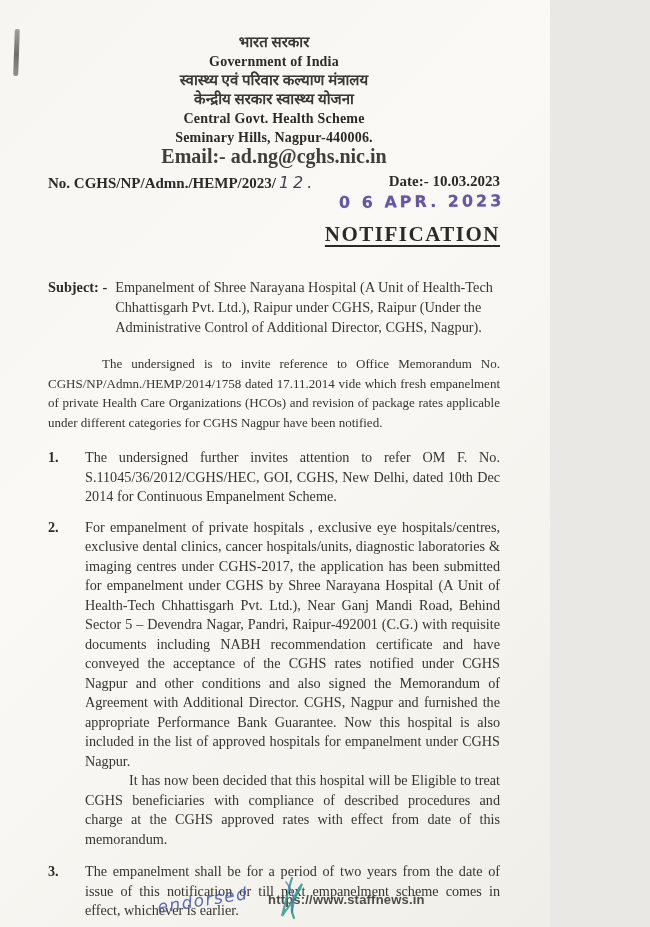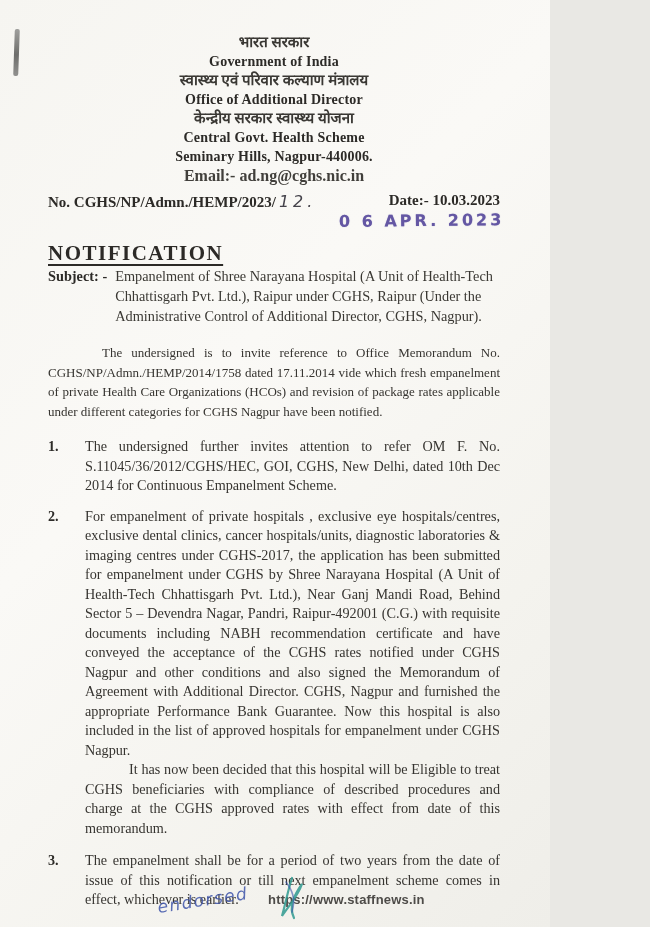--- a/index.html
+++ b/index.html
@@ -14,21 +14,21 @@
     overflow:hidden;
     color:#33312e;
     background:linear-gradient(135deg,#f6f5f1 0%,#faf9f6 40%,#f4f3ee 75%,#efeee9 100%);
     box-sizing:border-box;
     padding:33px 50px 4px 48px;
   }
   
   .letterhead{text-align:center;line-height:19px;}
   .lh-hi{font-size:15px;font-weight:bold;color:#3a3834;}
   .lh-en{font-size:14px;font-weight:bold;color:#2c2a27;letter-spacing:.2px;}
-  .lh-email{font-size:16px;font-weight:bold;color:#413f3b;}
+  .lh-email{font-size:20px;font-weight:bold;color:#413f3b;}
   
   .refrow{
     display:flex;justify-content:space-between;align-items:flex-start;
     margin-top:7px;position:relative;
   }
   .refno{font-size:15px;font-weight:bold;white-space:nowrap;color:#2c2a27;}
   .hw-num{
     font-family:"DejaVu Sans", sans-serif;font-style:italic;font-weight:400;
     font-size:16px;letter-spacing:4px;color:#45434b;margin-left:3px;
   }
@@ -36,26 +36,26 @@
   .date-text{font-size:15px;font-weight:bold;color:#2c2a27;white-space:nowrap;}
   .stamp{
     position:absolute;top:19px;right:-4px;
     font-family:"DejaVu Sans", sans-serif;font-weight:bold;
     font-size:16px;letter-spacing:3px;white-space:nowrap;
     color:#584a9d;opacity:.92;transform:rotate(-.6deg);
     text-shadow:0 0 1px rgba(88,74,157,.55);
   }
   
   .title{
-    text-align:left;margin:30px 0 0 0;
+    text-align:right;margin:30px 0 0 0;
     font-size:21px;font-weight:bold;letter-spacing:1.5px;color:#2c2a27;
     text-decoration:underline;text-underline-offset:4px;text-decoration-thickness:2px;
   }
   
-  .subject{display:flex;font-size:14.3px;line-height:20px;}
+  .subject{display:flex;margin-top:30px;font-size:14.3px;line-height:20px;}
   .subj-label{font-weight:bold;white-space:nowrap;margin-right:8px;color:#2c2a27;}
   .subj-text{flex:1;color:#3a3833;}
   
   .para{
     margin:17px 0 0 0;font-size:13px;line-height:19.5px;
     text-align:justify;color:#363430;
   }
   .indent{text-indent:54px;}
   
   .item{display:flex;margin-top:16px;font-size:14.2px;line-height:19.5px;}
@@ -99,21 +99,20 @@
 <body>
 
 <div class="page">
 
   <div class="scan-mark"></div>
 
   <header class="letterhead">
     <div class="lh-hi" lang="hi">भारत सरकार</div>
     <div class="lh-en">Government of India</div>
     <div class="lh-hi" lang="hi">स्वास्थ्य एवं परिवार कल्याण मंत्रालय</div>
-    <div class="lh-en">Office of Additional Director</div>
     <div class="lh-hi" lang="hi">केन्द्रीय सरकार स्वास्थ्य योजना</div>
     <div class="lh-en">Central Govt. Health Scheme</div>
     <div class="lh-en">Seminary Hills, Nagpur-440006.</div>
     <div class="lh-email">Email:- ad.ng@cghs.nic.in</div>
   </header>
 
   <div class="refrow">
     <div class="refno">
       <span>No. CGHS/NP/Admn./HEMP/2023/</span><span class="hw-num">12.</span>
     </div>

